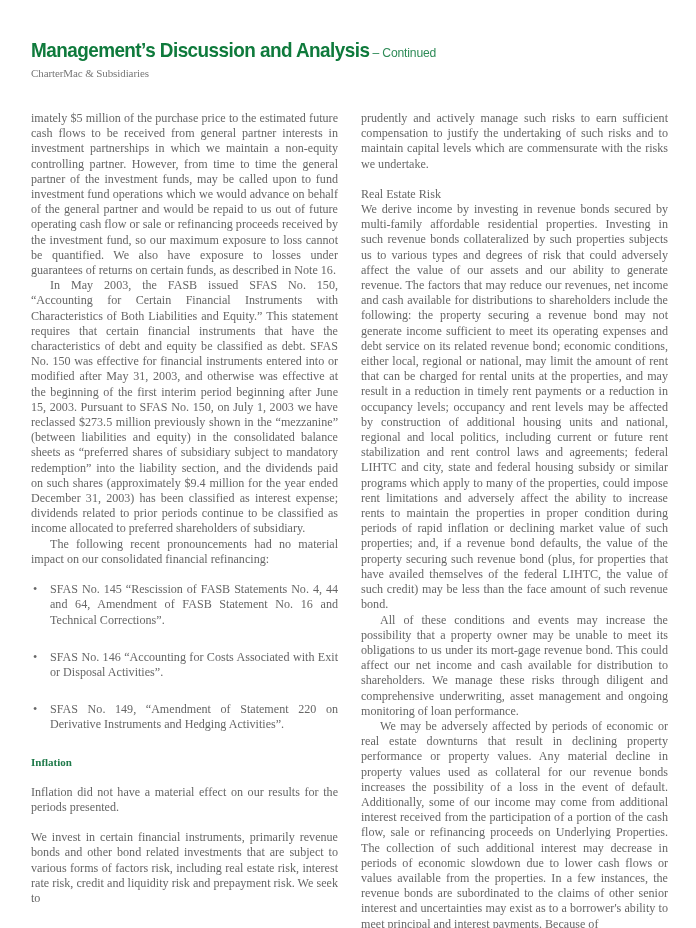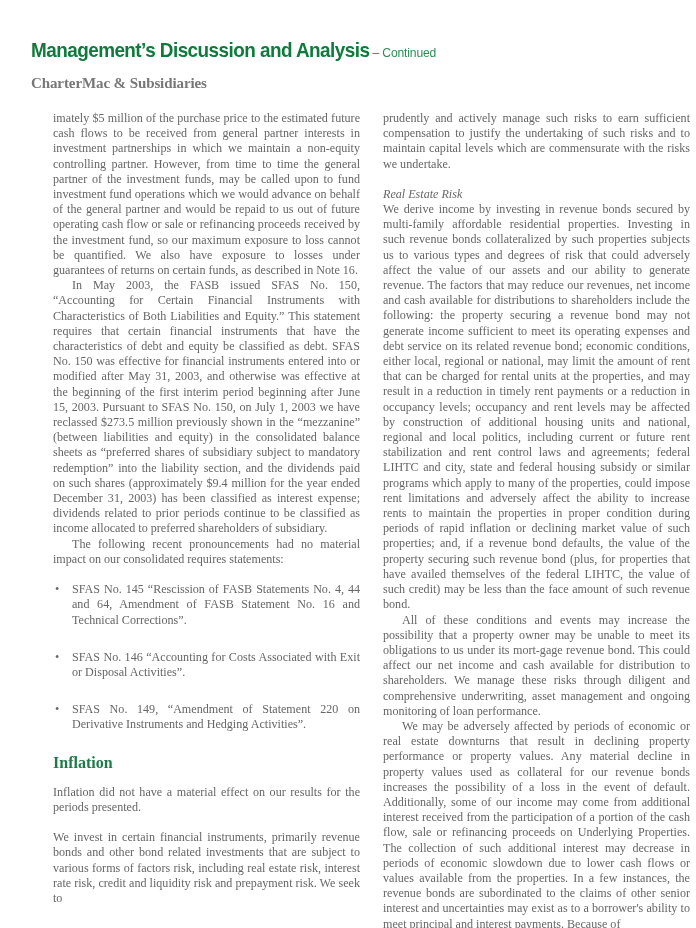--- a/index.html
+++ b/index.html
@@ -8,50 +8,49 @@
       font-family: "Liberation Serif", serif; color: #666666;
     }
     .header { position: absolute; left: 31px; top: 38px; }
     .title {
       font-family: "Liberation Sans", sans-serif; font-weight: bold;
       color: #0f7a3c; font-size: 21px; letter-spacing: -0.6px;
       transform: scaleX(0.9); transform-origin: left center; white-space: nowrap;
       line-height: 24px;
     }
     .title .cont { font-weight: normal; font-size: 13.5px; letter-spacing: -0.2px; color: #2e8b57; }
-    .subtitle { font-size: 15px; color: #777; margin-top: 10px; letter-spacing: -0.1px; font-weight: bold; }
+    .subtitle { font-size: 11px; color: #777; margin-top: 2px; letter-spacing: -0.1px; }
     .col {
       position: absolute; top: 111px; width: 307px;
       font-size: 12.1px; line-height: 15.2px; text-align: justify;
       hyphens: none;
-      margin-left: 22px;
     }
     .col.left { left: 31px; }
     .col.right { left: 361px; }
     p { margin: 0; }
     p.indent { text-indent: 19px; }
     .gap { height: 15px; }
     .bullets { list-style: none; padding: 0; margin: 15px 0 0 0; }
     .bullets li { position: relative; padding-left: 19px; margin-bottom: 22px; }
     .bullets li .dot { position: absolute; left: 2px; top: 0; }
-    .h-green { color: #1f7a4a; font-weight: bold; font-size: 16px; }
-    .h-ital { font-style: italic; }
+    .h-green { color: #1f7a4a; font-weight: bold; font-size: 11px; }
+    .h-ital { }
   </style>
 </head>
 <body>
 
 <div class="header">
   <div class="title"><span>Management’s Discussion and Analysis</span><span class="cont"> – Continued</span></div>
   <div class="subtitle">CharterMac &amp; Subsidiaries</div>
 </div>
 
 <div class="col left">
   <p>imately $5 million of the purchase price to the estimated future cash flows to be received from general partner interests in investment partnerships in which we maintain a non-equity controlling partner.  However, from time to time the general partner of the investment funds, may be called upon to fund investment fund operations which we would advance on behalf of the general partner and would be repaid to us out of future operating cash flow or sale or refinancing proceeds received by the investment fund, so our maximum exposure to loss cannot be quantified.  We also have exposure to losses under guarantees of returns on certain funds, as described in Note 16.</p>
   <p class="indent">In May 2003, the FASB issued SFAS No. 150, “Accounting for Certain Financial Instruments with Characteristics of Both Liabilities and Equity.”  This statement requires that certain financial instruments that have the characteristics of debt and equity be classified as debt.  SFAS No. 150 was effective for financial instruments entered into or modified after May 31, 2003, and otherwise was effective at the beginning of the first interim period beginning after June 15, 2003.  Pursuant to SFAS No. 150, on July 1, 2003 we have reclassed $273.5 million previously shown in the “mezzanine” (between liabilities and equity) in the consolidated balance sheets as “preferred shares of subsidiary subject to mandatory redemption” into the liability section, and the dividends paid on such shares (approximately $9.4 million for the year ended December 31, 2003) has been classified as interest expense; dividends related to prior periods continue to be classified as income allocated to preferred shareholders of subsidiary.</p>
-  <p class="indent">The following recent pronouncements had no material impact on our consolidated requires statements:</p>
+  <p class="indent">The following recent pronouncements had no material impact on our consolidated financial refinancing:</p>
   <ul class="bullets">
     <li><span class="dot">•</span><span>SFAS No. 145 “Rescission of FASB Statements No. 4, 44 and 64, Amendment of FASB Statement No. 16 and Technical Corrections”.</span></li>
     <li><span class="dot">•</span><span>SFAS No. 146 “Accounting for Costs Associated with Exit or Disposal Activities”.</span></li>
     <li><span class="dot">•</span><span>SFAS No. 149, “Amendment of Statement 220 on Derivative Instruments and Hedging Activities”.</span></li>
   </ul>
   <p class="h-green">Inflation</p>
   <div class="gap"></div>
   <p>Inflation did not have a material effect on our results for the periods presented.</p>
   <div class="gap"></div>
   <p>We invest in certain financial instruments, primarily revenue bonds and other bond related investments that are subject to various forms of factors risk, including real estate risk, interest rate risk, credit and liquidity risk and prepayment risk.  We seek to</p>

